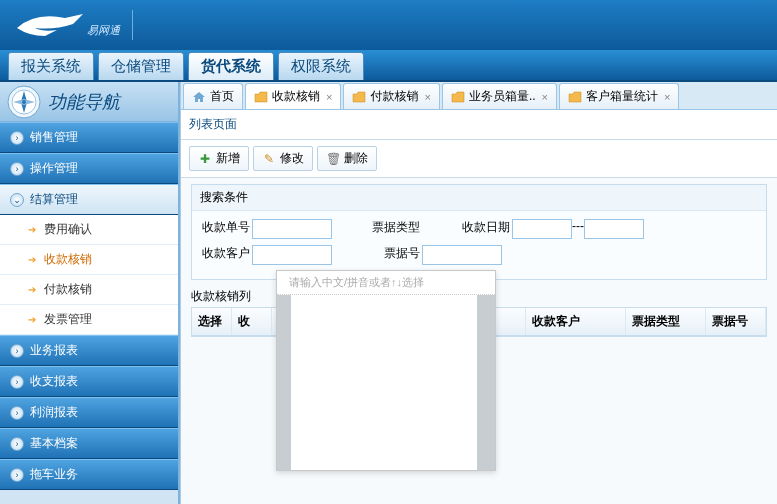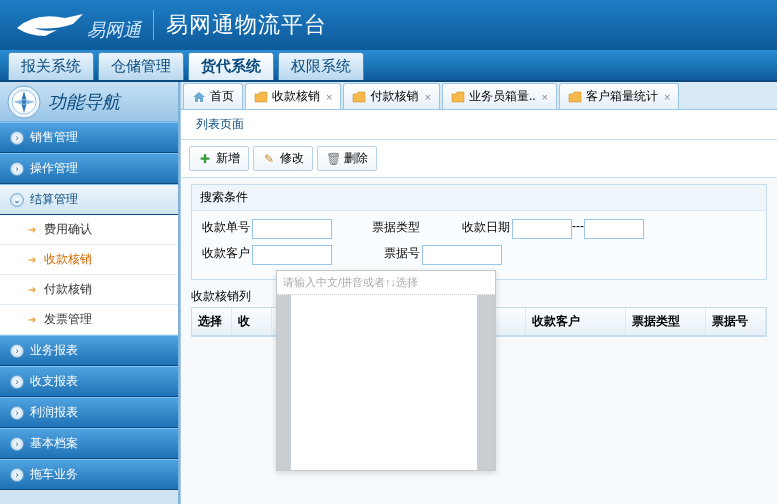--- a/index.html
+++ b/index.html
@@ -1,21 +1,21 @@
 <!DOCTYPE html>
 <html><head>
 <meta charset="utf-8">
 <style>
 * { box-sizing: border-box; margin: 0; padding: 0; }
 body { font-family: "Microsoft YaHei", Arial, sans-serif; font-size: 12px; background: #fff; width: 777px; height: 504px; overflow: hidden; }
 
 .header { background: linear-gradient(#1e7dc4, #0d5a9a); height: 50px; display: flex; align-items: center; padding: 0 15px; color: #fff; }
 .logo-wrap { display: flex; align-items: center; }
 .logo-svg { width: 70px; height: 30px; }
-.brand-text { font-size: 18px; color: #cfe8ff; margin-left: 2px; margin-top: 10px; font-style: italic; }
+.brand-text { font-size: 11px; color: #cfe8ff; margin-left: 2px; margin-top: 10px; font-style: italic; }
 .divider { width: 1px; height: 30px; background: #6ab0e0; margin: 0 12px; }
 .site-title { font-size: 22px; letter-spacing: 1px; }
 
 .nav-bar { background: linear-gradient(#2a8fd6, #0d5a9a); height: 32px; display: flex; align-items: flex-end; padding: 0 8px; border-bottom: 2px solid #0a4a7e; }
 .nav-tab { background: linear-gradient(#eaf4fc, #b8d8ef); border: 1px solid #4a8cbf; border-bottom: none; border-radius: 3px 3px 0 0; padding: 4px 12px; margin-right: 4px; color: #0a4a7e; cursor: pointer; font-size: 15px; }
 .nav-tab.active { background: linear-gradient(#fff, #dcecf8); font-weight: bold; }
 
 .body-wrap { display: flex; height: calc(504px - 82px); }
 
 .sidebar { width: 180px; background: linear-gradient(#e8f2fa, #d0e4f4); border-right: 2px solid #7fb3db; display: flex; flex-direction: column; }
@@ -31,21 +31,21 @@
 .side-item.active { color: #d06a00; }
 .arrow-icon { width: 10px; margin-right: 6px; color: #f0a030; font-size: 10px; }
 
 .main { flex: 1; background: #f6fafd; border-left: 1px solid #aacbe6; display: flex; flex-direction: column; overflow: hidden; }
 .tab-strip { display: flex; background: #d8e9f6; border-bottom: 1px solid #9ac5e6; height: 28px; align-items: flex-end; overflow: hidden; }
 .mtab { display: flex; align-items: center; padding: 4px 8px; border: 1px solid #9ac5e6; border-bottom: none; background: linear-gradient(#fdfefe,#e6f0f9); margin-left: 2px; border-radius: 3px 3px 0 0; font-size: 12px; cursor: pointer; white-space: nowrap; }
 .mtab.active { background: #fff; border-bottom: 1px solid #fff; position: relative; top: 1px; }
 .mtab .ticon { width: 14px; height: 12px; margin-right: 4px; }
 .mtab .close-x { margin-left: 6px; color: #888; font-size: 11px; }
 
-.subtab { background: #fff; border-bottom: 1px solid #c7dced; padding: 6px 15px; color: #0a4a7e; }
+.subtab { background: #fff; border-bottom: 1px solid #c7dced; padding: 6px 8px; color: #0a4a7e; }
 
 .toolbar { display: flex; padding: 6px 8px; background: #fff; border-bottom: 1px solid #c7dced; gap: 4px; }
 .tbtn { display: flex; align-items: center; border: 1px solid #b9d2e6; background: linear-gradient(#fff,#eef5fb); padding: 3px 8px; border-radius: 2px; cursor: pointer; }
 .tbtn .ti { margin-right: 4px; width: 14px; text-align: center; }
 
 .search-panel { margin: 6px 10px 0; border: 1px solid #c7dced; background: #fafdff; }
 .search-legend { padding: 4px 8px; background: #eef5fb; border-bottom: 1px solid #dae9f4; }
 .search-rows { padding: 8px 10px; }
 .srow { display: flex; margin-bottom: 6px; gap: 0; }
 .slabel { width: auto; margin-right: 2px; }
@@ -59,40 +59,39 @@
 .ghead { display: flex; background: linear-gradient(#fbfdff,#e7f0f8); border-bottom: 1px solid #c7dced; }
 .gcell { padding: 5px 6px; border-right: 1px solid #dae9f4; font-weight: bold; }
 .gcell.c0 { width: 40px; }
 .gcell.c1 { width: 40px; }
 .gcell.c2 { flex: 1; }
 .gcell.c3 { width: 100px; }
 .gcell.c4 { width: 80px; }
 .gcell.c5 { width: 60px; }
 
 .popup { position: absolute; left: 276px; top: 270px; width: 220px; background: #fff; border: 1px solid #c8c8c8; box-shadow: 0 2px 6px rgba(0,0,0,0.15); }
-.popup-hint { padding: 4px 6px; color: #aaa; border-bottom: 1px dotted #ccc; font-size: 11px; white-space: nowrap; }
+.popup-hint { padding: 4px 12px; color: #aaa; border-bottom: 1px dotted #ccc; font-size: 11px; white-space: nowrap; }
 .popup-body { height: 175px; display: flex; justify-content: space-between; }
 .pcol { width: 14px; background: #c8cdd2; }
 .pcol.r { width: 18px; }
 
 .folder-icon { fill: #f4b94a; stroke: #c98a1e; stroke-width: 0.5; }
 .home-icon { fill: #6fa9d4; }
 </style>
 </head>
 <body>
 
 <div class="header">
   <div class="logo-wrap">
     <svg class="logo-svg" viewBox="0 0 70 30">
       <path d="M2 18 Q20 2 50 8 L68 4 L58 14 Q40 20 20 18 Q28 22 42 20 L30 26 Q14 26 2 18 Z" fill="#fff"></path>
     </svg>
     <span class="brand-text">易网通</span>
   </div>
   <div class="divider"></div>
-  <div class="site-title">易网通物流平台</div>
 </div>
 
 <div class="nav-bar">
   <div class="nav-tab">报关系统</div>
   <div class="nav-tab">仓储管理</div>
   <div class="nav-tab active">货代系统</div>
   <div class="nav-tab">权限系统</div>
 </div>
 
 <div class="body-wrap">

